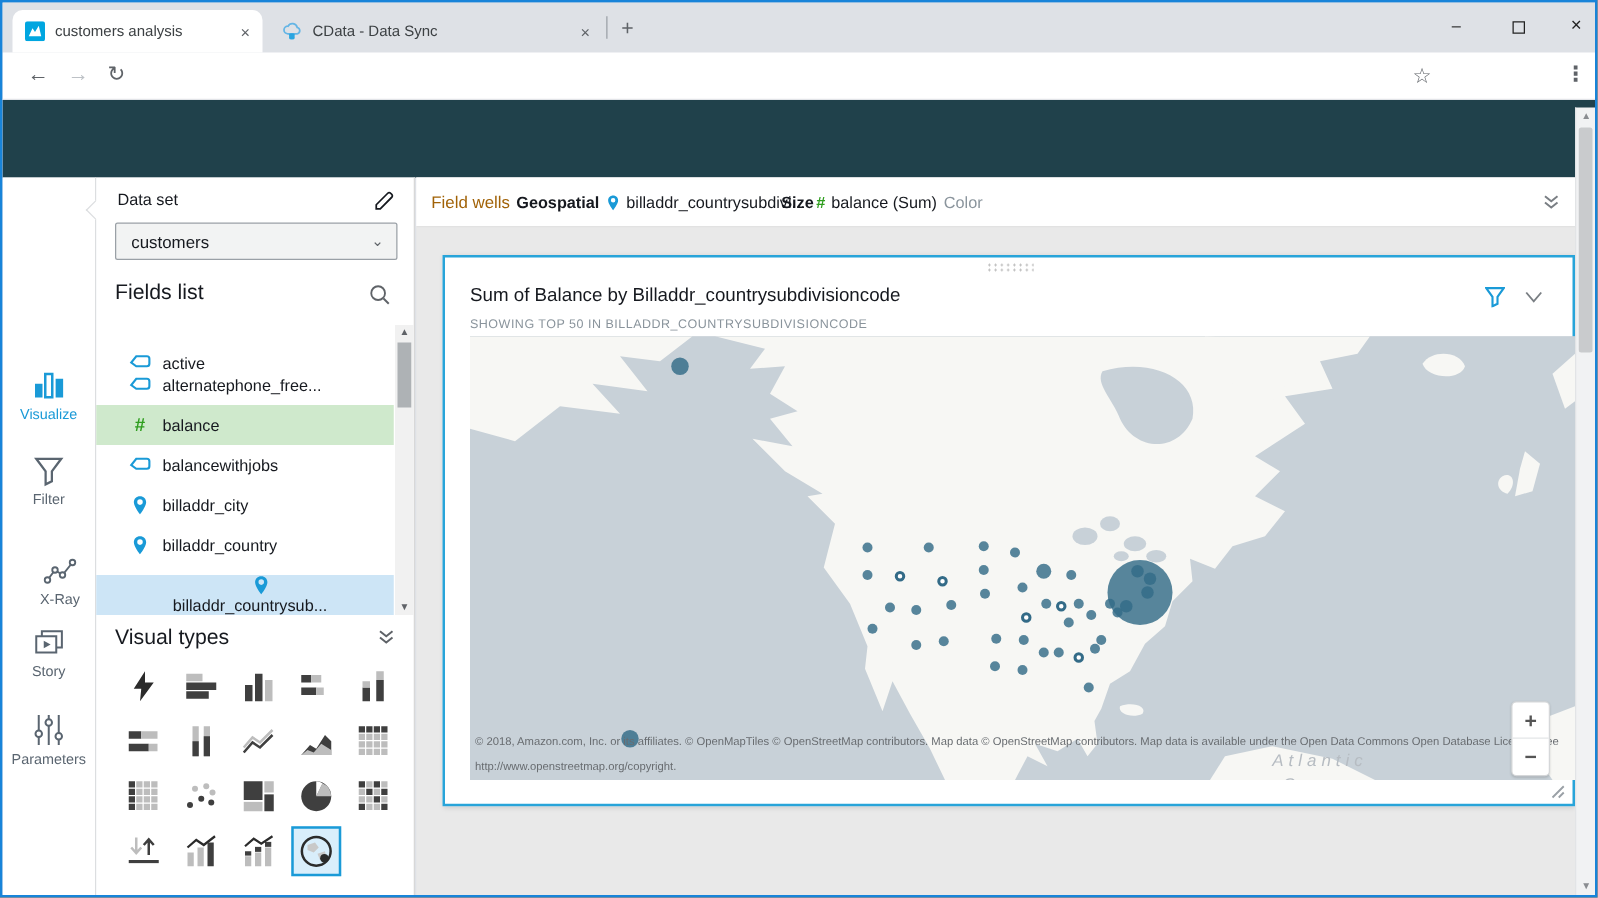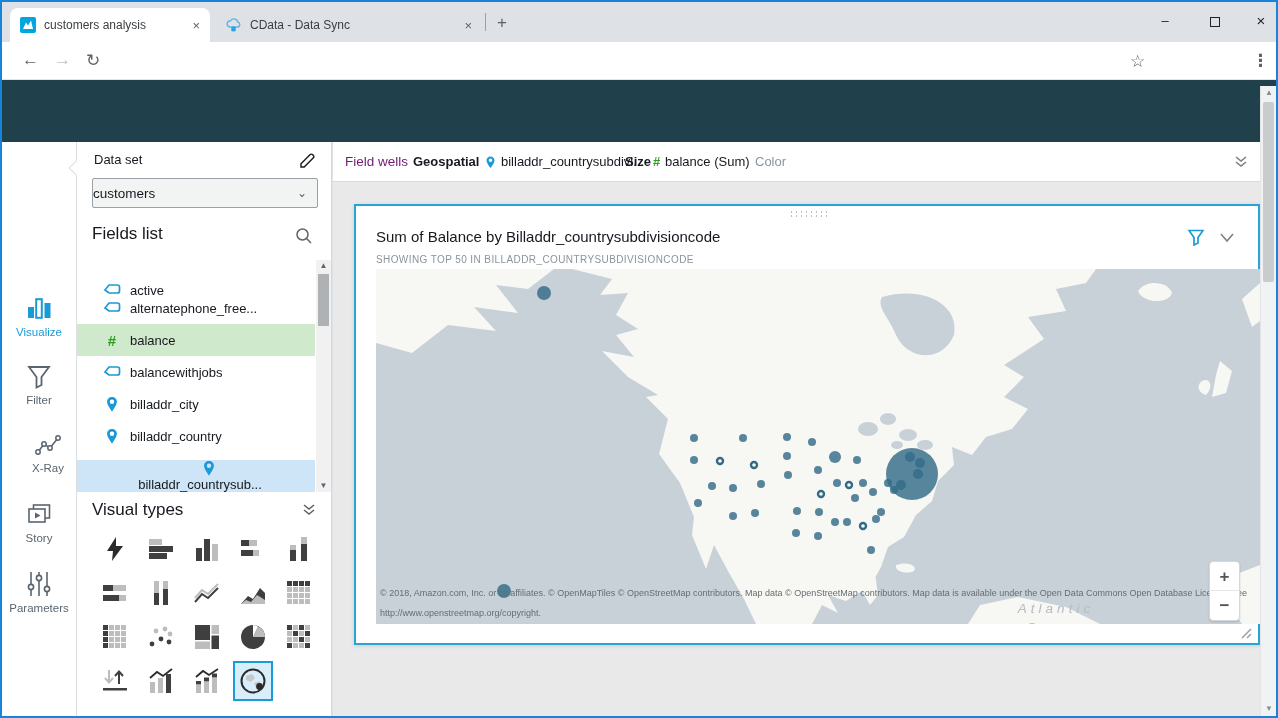--- a/index.html
+++ b/index.html
@@ -36,39 +36,39 @@
   #rail{left:0;top:140px;width:75px;height:578px;background:#fff;border-right:1px solid #dcdee0;}
   .rail-item{left:0;width:74px;text-align:center;color:#5a6570;font-size:11.5px;}
   .rail-item svg{display:block;margin:0 auto 4px auto;}
   .rail-item.active{color:#1a9ad7;}
   #notch{left:69px;top:160px;width:12px;height:12px;background:#fff;border-left:1px solid #dcdee0;border-bottom:1px solid #dcdee0;transform:rotate(45deg);}
   
   #panel{left:75px;top:140px;width:255px;height:578px;background:#fff;border-right:1px solid #d8d8d8;}
   .h1{font-size:13px;color:#16191f;}
   .h2{font-size:17px;color:#16191f;}
   #dsselect{left:15px;top:36px;width:226px;height:30px;border:1px solid #9aa0a6;background:#f2f3f3;border-radius:2px;display:flex;align-items:center;}
-  #dsselect .v{font-size:13.5px;color:#16191f;flex:1;}
+  #dsselect .v{font-size:13.5px;color:#16191f;margin-left:12px;flex:1;}
   #dsselect .ch{color:#5f6368;font-size:12px;margin-right:10px;}
   .frow{left:0;width:238px;height:32px;display:flex;align-items:center;}
   .frow .fic{width:20px;margin-left:25px;flex:none;}
   .frow .fl{font-size:13px;color:#16191f;margin-left:8px;white-space:nowrap;}
   .sel-green{background:#cfe9cc;}
   .sel-blue{background:#cde5f6;}
   .hash{color:#2f9e1f;font-weight:700;font-size:15px;width:20px;margin-left:25px;text-align:center;}
   #fscroll{left:239px;top:118px;width:15px;height:232px;background:#f1f1f1;}
   #fscroll .arr{width:15px;height:12px;color:#606368;font-size:8px;text-align:center;line-height:12px;}
   #fscroll .thumb{position:absolute;left:2px;top:14px;width:11px;height:52px;background:#aeb2b5;}
   
   .vt{width:34px;height:34px;display:flex;align-items:center;justify-content:center;}
   .vt.selected{width:40px;height:40px;border:2px solid #1a9ad7;background:#d9eefb;}
   
   #main{left:331px;top:140px;width:929px;height:578px;background:#e9e9e9;}
   #wells{left:0;top:0;width:929px;height:40px;background:#fff;border-bottom:1px solid #d9d9d9;}
   #wells span{position:absolute;top:12px;font-size:13px;}
-  .wl{color:#701a75;font-size:13.5px!important;}
+  .wl{color:#a16207;font-size:13.5px!important;}
   .wb{color:#16191f;font-weight:700;}
   .wv{color:#16191f;}
   .wmuted{color:#8b959d;}
   
   #card{left:21px;top:62px;width:906px;height:441px;background:#fff;border:2px solid #28a4d9;box-shadow:0 1px 4px rgba(0,0,0,.12);}
   #dragdots{left:433px;top:4px;width:38px;height:8px;background-image:radial-gradient(#bfbfbf 1px,transparent 1.1px);background-size:5px 4px;}
   #vtitle{left:20px;top:22px;font-size:15px;color:#16191f;}
   #vsub{left:20px;top:48px;font-size:10px;color:#8a949c;letter-spacing:.4px;}
   
   #map{left:20px;top:63px;width:884px;height:355px;overflow:hidden;background:#c8d1d8;}
@@ -200,21 +200,21 @@
           <rect x="19.5" y="9" width="6" height="15" fill="#1a9ad7"></rect>
         </svg>
       <span>Visualize</span>
     </div>
     <div class="rail-item abs" style="top:222px;">
       <svg width="26" height="26" viewBox="0 0 26 26">
           <path d="M3,3 H23 L15.5,13 V21 L10.5,23.5 V13 Z" fill="none" stroke="#5a6570" stroke-width="1.8"></path>
         </svg>
       <span>Filter</span>
     </div>
-    <div class="rail-item abs" style="top:292px;padding-left:18px;">
+    <div class="rail-item abs" style="top:304px;padding-left:18px;">
       <svg width="28" height="24" viewBox="0 0 28 24">
           <path d="M4,18 L10,10 L16,14 L24,4" fill="none" stroke="#5a6570" stroke-width="1.6"></path>
           <circle cx="4" cy="18" r="2.2" fill="#fff" stroke="#5a6570" stroke-width="1.5"></circle>
           <circle cx="10" cy="10" r="2.2" fill="#fff" stroke="#5a6570" stroke-width="1.5"></circle>
           <circle cx="16" cy="14" r="2.2" fill="#fff" stroke="#5a6570" stroke-width="1.5"></circle>
           <circle cx="24" cy="4" r="2.2" fill="#fff" stroke="#5a6570" stroke-width="1.5"></circle>
         </svg>
       <span>X-Ray</span>
     </div>
     <div class="rail-item abs" style="top:360px;">

